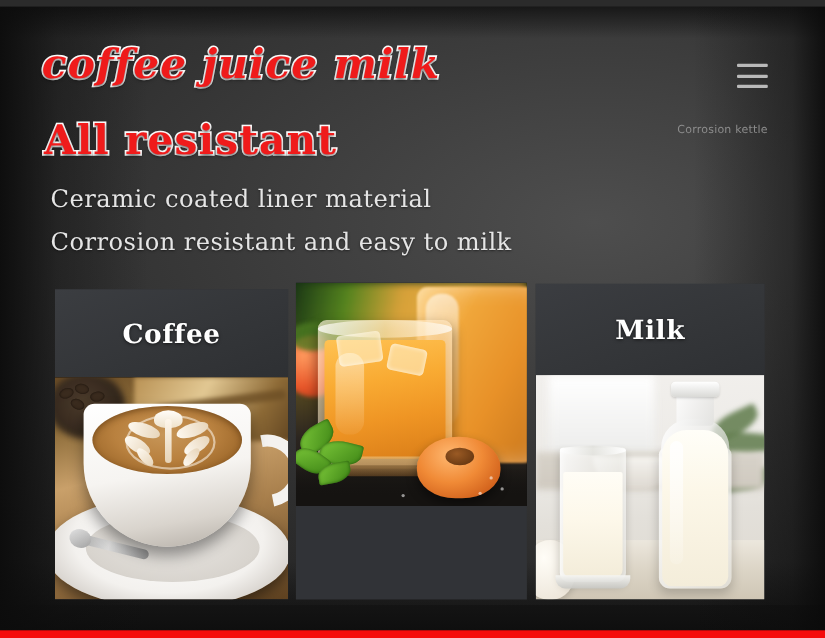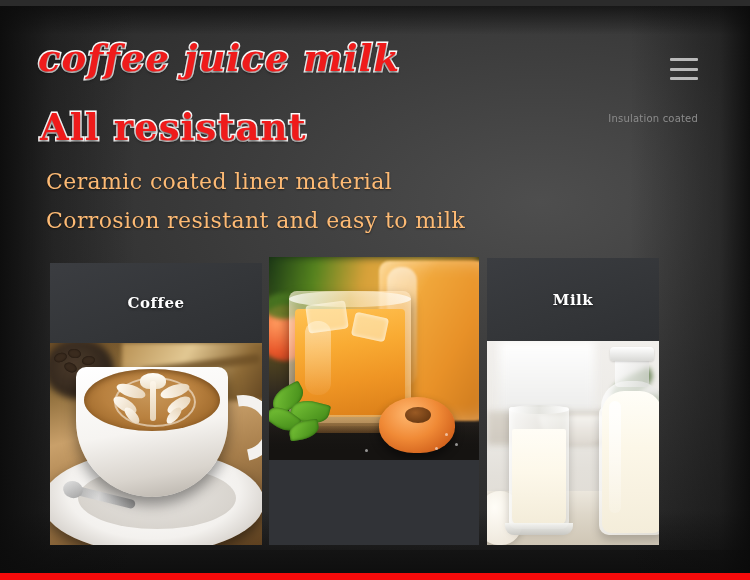--- a/index.html
+++ b/index.html
@@ -36,21 +36,21 @@
     white-space:nowrap;
     -webkit-text-stroke:3px #ffffff;
     paint-order:stroke fill;
     text-shadow:0 2px 3px rgba(0,0,0,.55);
   }
   #headline-1{left:38px;top:36px;font-size:37px;font-style:italic;}
   #headline-2{left:40px;top:105px;font-size:37px;}
 
   .subline{
     position:absolute;
-    color:#fdba74;
+    color:#e5e5e5;
     font-family:"DejaVu Serif", serif;
     font-size:22px;
     letter-spacing:.4px;
     white-space:nowrap;
     text-shadow:0 1px 2px rgba(0,0,0,.5);
   }
   #subline-1{left:46px;top:169px;}
   #subline-2{left:46px;top:208px;}
 
   
@@ -63,32 +63,32 @@
     position:absolute;right:52px;top:112px;width:220px;
     text-align:right;color:#8c8c8c;
     font-family:"DejaVu Sans", sans-serif;
     font-size:10px;line-height:14px;letter-spacing:.2px;
   }
 
   
   .card{position:absolute;overflow:hidden;background:#313337;}
   #card-coffee{left:50px;top:263px;width:212px;height:282px;}
   #card-juice {left:269px;top:257px;width:210px;height:288px;}
-  #card-milk  {left:487px;top:258px;width:172px;height:287px;}
+  #card-milk  {left:487px;top:258px;width:208px;height:287px;}
 
   .card-head{
     position:relative;width:100%;height:80px;
     background:linear-gradient(160deg,#3b3d41 0%,#343639 55%,#2e3033 100%);
     display:flex;align-items:center;justify-content:center;
   }
   #card-juice .card-head{height:85px;}
   #card-milk  .card-head{height:83px;}
   .card-title{
     color:#ffffff;font-family:"DejaVu Serif", serif;font-weight:bold;
-    font-size:15px;letter-spacing:.5px;text-shadow:0 1px 3px rgba(0,0,0,.6);text-align:right;
+    font-size:24px;letter-spacing:.5px;text-shadow:0 1px 3px rgba(0,0,0,.6);text-align:right;
   }
   .card-photo{position:relative;width:100%;height:202px;overflow:hidden;background:#000;}
   #card-juice .card-photo{height:203px;}
   #card-milk  .card-photo{height:204px;}
 
   
   .coffee-scene{position:absolute;inset:0;
     background:linear-gradient(165deg,#6a4c26 0%,#8a6a38 18%,#c9a06a 40%,#a87f4c 62%,#5e4120 100%);}
   .coffee-blur-l{position:absolute;left:-6px;top:-4px;width:70px;height:60px;border-radius:50%;
     background:radial-gradient(circle at 45% 45%,#4a3a2c 0%,#2b2119 70%);filter:blur(3px);opacity:.95;}
@@ -243,21 +243,21 @@
   <div class="subline" id="subline-1">Ceramic coated liner material</div>
   <div class="subline" id="subline-2">Corrosion resistant and easy to milk</div>
 
   <div class="hamburger">
     <span></span>
     <span></span>
     <span></span>
   </div>
 
   <div class="watermark">
-    <div>Insulation coated</div>
+    <div>Corrosion kettle</div>
   </div>
 
   <div class="card" id="card-coffee">
     <div class="card-head">
       <div class="card-title">Coffee</div>
     </div>
     <div class="card-photo">
       <div class="coffee-scene">
         <div class="coffee-bar"></div>
         <div class="coffee-blur-l"></div>

